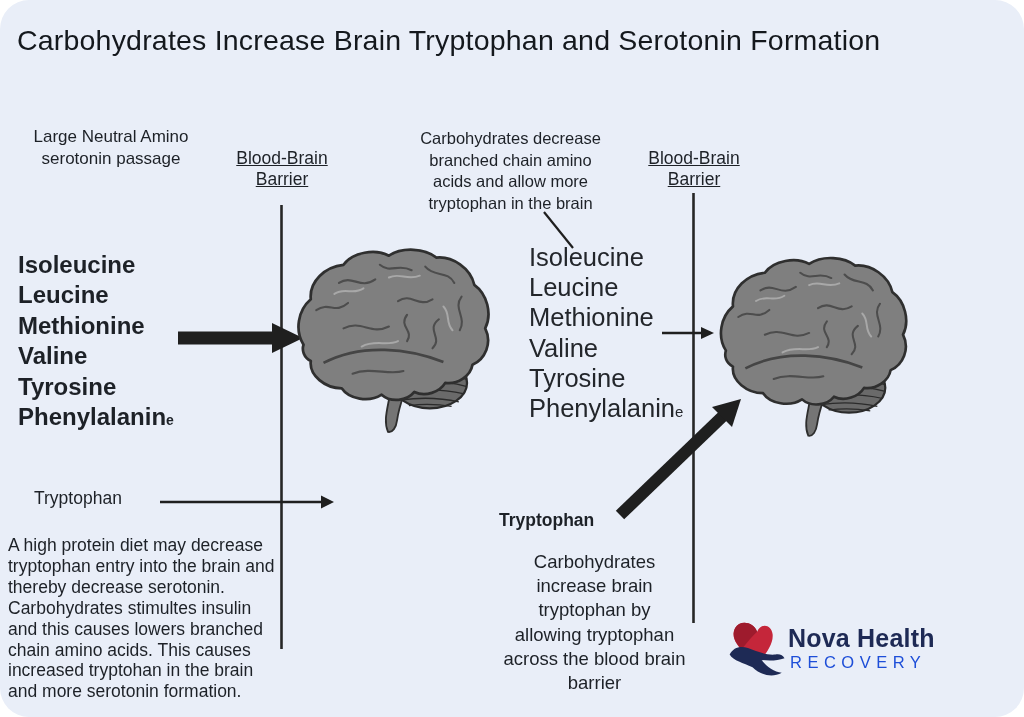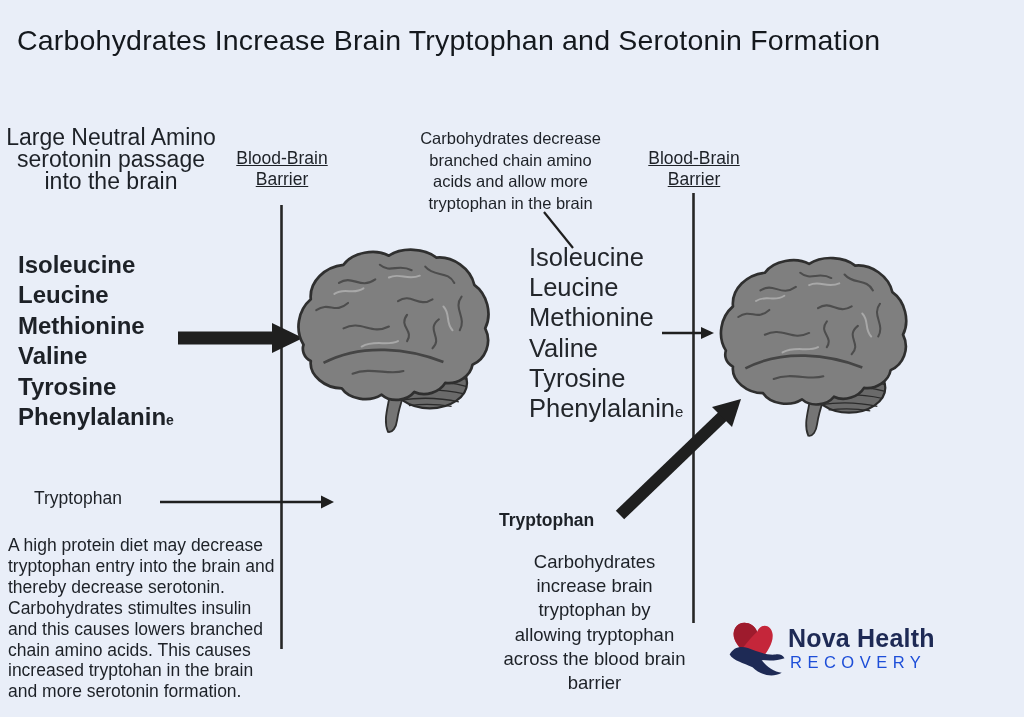--- a/index.html
+++ b/index.html
@@ -1,28 +1,29 @@
 <!DOCTYPE html>
 <html><head>
 <meta charset="utf-8">
 <style>
   html,body{margin:0;padding:0;}
   .page{
     position:relative;width:1024px;height:717px;overflow:hidden;
     background:#e9eef8;
     font-family:"Liberation Sans",sans-serif;
     color:#1d2127;
+    border-radius:29px;
   }
   .abs{position:absolute;}
   .pre{white-space:pre-line;}
   .page-title{
     left:17px;top:24px;width:960px;
     font-size:28.5px;font-weight:400;letter-spacing:.2px;color:#14181d;
   }
-  .note{font-size:23px;line-height:22px;}
+  .note{font-size:17px;line-height:22px;}
   .note-left{left:5px;top:126px;width:212px;text-align:center;}
   .barrier{font-size:17.5px;line-height:21px;text-align:center;text-decoration:underline;}
   .barrier-left{left:226px;top:148px;width:112px;}
   .barrier-right{left:626px;top:148px;width:136px;}
   .note-right{left:403px;top:128px;width:215px;text-align:center;font-size:16.5px;line-height:21.5px;}
   .amino-left{left:18px;top:250px;font-size:24px;font-weight:700;line-height:30.4px;}
   .amino-right{left:529px;top:242px;font-size:25.5px;font-weight:400;line-height:30.2px;color:#23262b;}
   .amino-left .tail{font-size:14px;font-weight:700;}
   .amino-right .tail{font-size:15px;}
   .tryp-left{left:34px;top:488px;font-size:17.5px;}
@@ -40,21 +41,20 @@
 </head>
 <body>
 
 <div class="page">
 
   <div class="abs page-title">Carbohydrates Increase Brain Tryptophan and Serotonin Formation</div>
 
   <div class="abs note note-left">
     <div>Large Neutral Amino</div>
     <div>serotonin passage</div>
-    <div>into the brain</div>
   </div>
 
   <div class="abs barrier barrier-left pre">Blood-Brain
 Barrier</div>
   <div class="abs barrier barrier-right pre">Blood-Brain
 Barrier</div>
 
   <div class="abs note-right pre">Carbohydrates decrease
 branched chain amino
 acids and allow more

